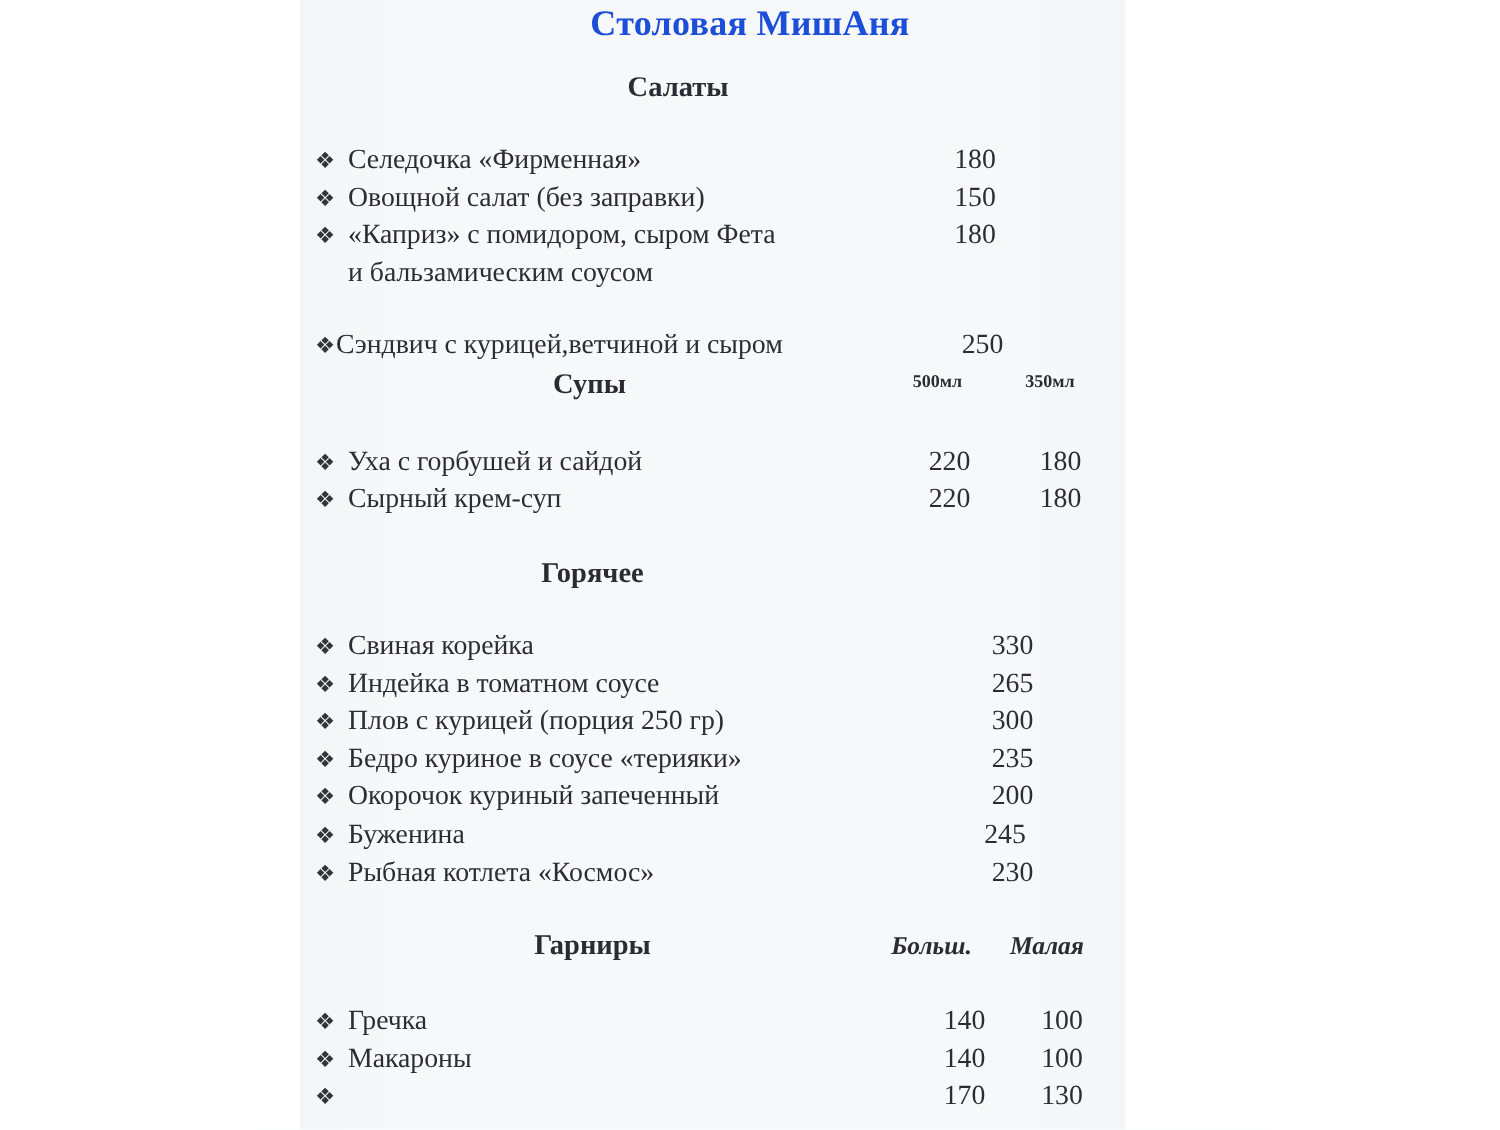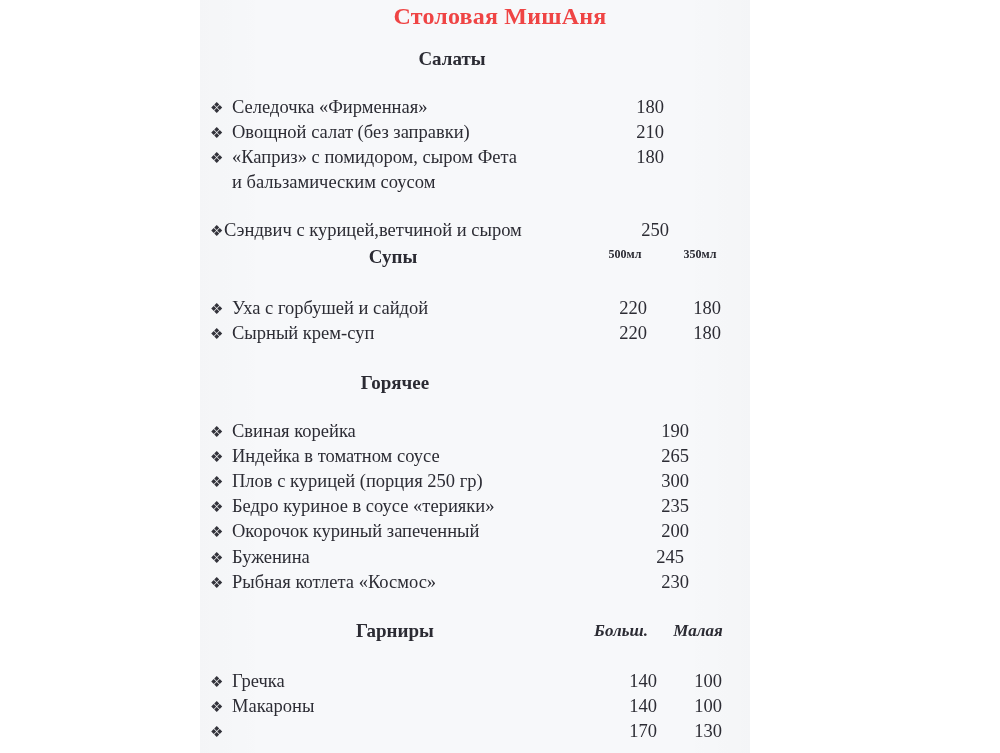--- a/index.html
+++ b/index.html
@@ -43,21 +43,21 @@
 
   .doc-title {
     position: absolute;
     left: 0;
     top: 3px;
     width: 1000px;
     text-align: center;
     font-size: 24px;
     font-weight: bold;
     letter-spacing: 0.2px;
-    color: #ef4444;
+    color: #1d4ed8;
   }
 
   .section-head {
     position: absolute;
     font-size: 19px;
     font-weight: bold;
     color: #2b2b33;
     white-space: nowrap;
   }
 
@@ -134,21 +134,21 @@
 
   <div class="row" style="top:96px;">
     <span class="bullet">❖</span>
     <span class="dish">Селедочка «Фирменная»</span>
     <span class="price" style="left:400px; width:80px;">180</span>
   </div>
 
   <div class="row" style="top:121px;">
     <span class="bullet">❖</span>
     <span class="dish">Овощной салат (без заправки)</span>
-    <span class="price" style="left:400px; width:80px;">210</span>
+    <span class="price" style="left:400px; width:80px;">150</span>
   </div>
 
   <div class="row" style="top:146px;">
     <span class="bullet">❖</span>
     <span class="dish">«Каприз» с помидором, сыром Фета</span>
     <span class="price" style="left:400px; width:80px;">180</span>
   </div>
 
   <div class="cont" style="left:232px; top:171px;">и бальзамическим соусом</div>
 
@@ -174,21 +174,21 @@
     <span class="dish">Сырный крем-суп</span>
     <span class="price" style="left:388px; width:70px;">220</span>
     <span class="price" style="left:462px; width:70px;">180</span>
   </div>
 
   <div class="section-head" style="left:310px; top:372px; width:170px; text-align:center;">Горячее</div>
 
   <div class="row" style="top:420px;">
     <span class="bullet">❖</span>
     <span class="dish">Свиная корейка</span>
-    <span class="price" style="left:425px; width:80px;">190</span>
+    <span class="price" style="left:425px; width:80px;">330</span>
   </div>
 
   <div class="row" style="top:445px;">
     <span class="bullet">❖</span>
     <span class="dish">Индейка в томатном соусе</span>
     <span class="price" style="left:425px; width:80px;">265</span>
   </div>
 
   <div class="row" style="top:470px;">
     <span class="bullet">❖</span>

